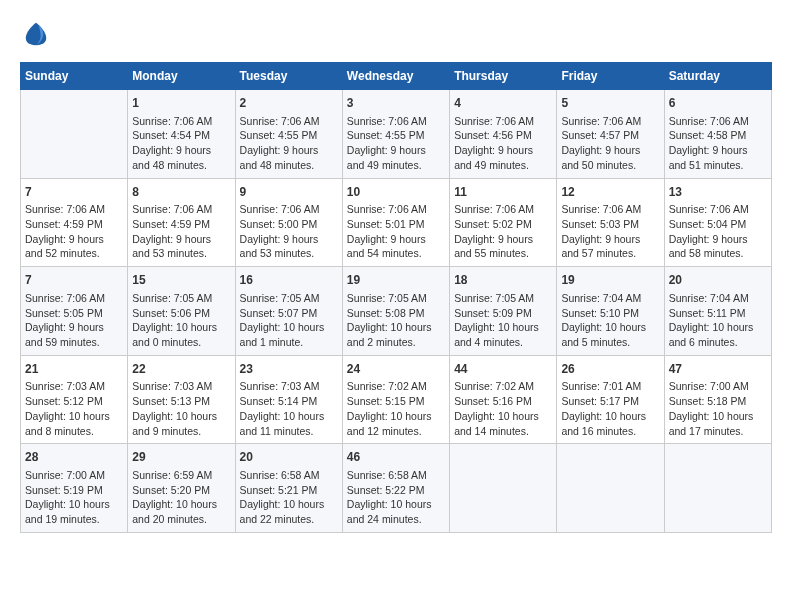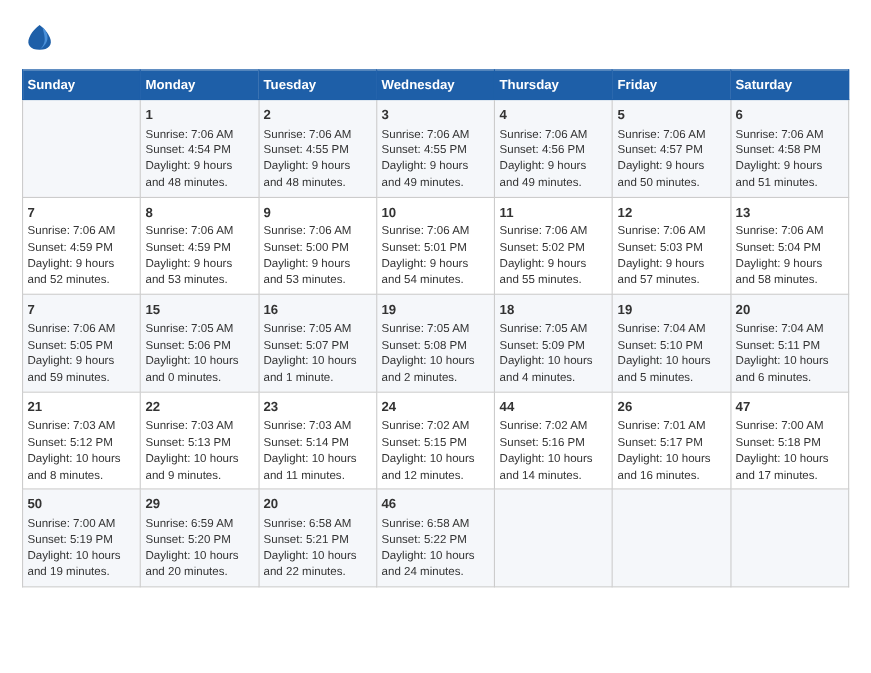--- a/index.html
+++ b/index.html
@@ -234,21 +234,21 @@
           <span class="day-num">26</span>
           <div class="day-info">Sunrise: 7:01 AM<br>Sunset: 5:17 PM<br>Daylight: 10 hours<br>and 16 minutes.</div>
         </td>
         <td>
           <span class="day-num">47</span>
           <div class="day-info">Sunrise: 7:00 AM<br>Sunset: 5:18 PM<br>Daylight: 10 hours<br>and 17 minutes.</div>
         </td>
       </tr>
       <tr>
         <td>
-          <span class="day-num">50</span>
+          <span class="day-num">28</span>
           <div class="day-info">Sunrise: 7:00 AM<br>Sunset: 5:19 PM<br>Daylight: 10 hours<br>and 19 minutes.</div>
         </td>
         <td>
           <span class="day-num">29</span>
           <div class="day-info">Sunrise: 6:59 AM<br>Sunset: 5:20 PM<br>Daylight: 10 hours<br>and 20 minutes.</div>
         </td>
         <td>
           <span class="day-num">20</span>
           <div class="day-info">Sunrise: 6:58 AM<br>Sunset: 5:21 PM<br>Daylight: 10 hours<br>and 22 minutes.</div>
         </td>

